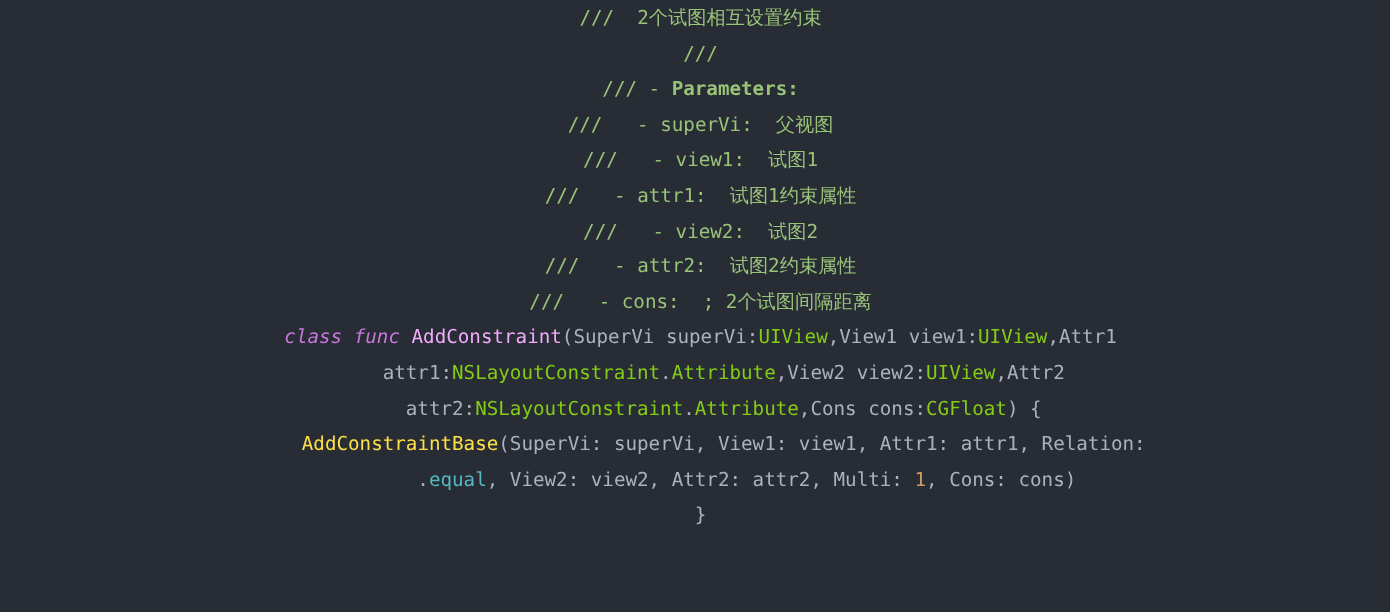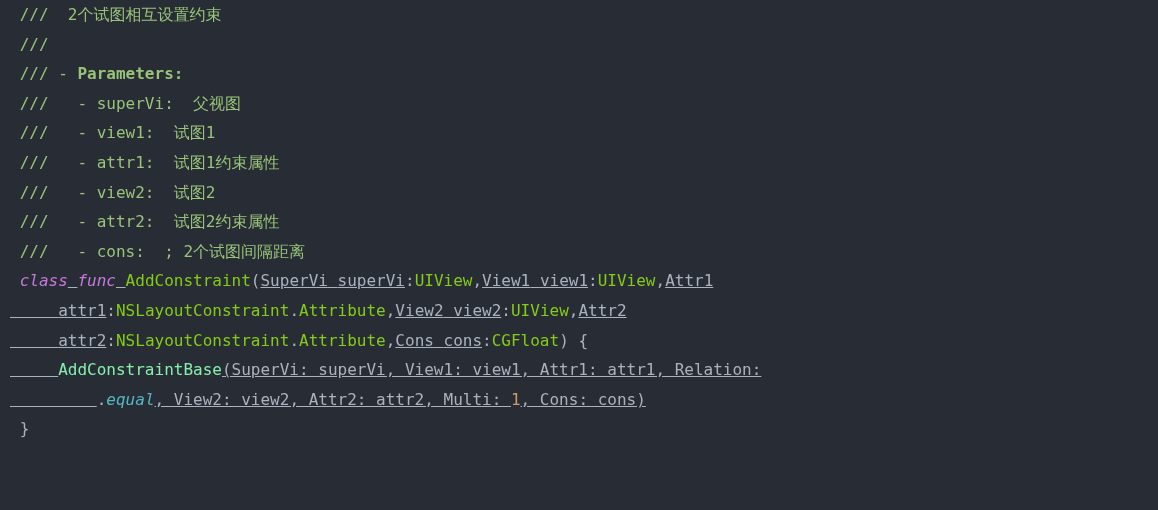--- a/index.html
+++ b/index.html
@@ -16,27 +16,27 @@
       padding: 0;
       width: 1158px;
       height: 510px;
       overflow: hidden;
     }
     .code-container {
       white-space: pre;
       padding: 0 10px;
     }
     .keyword { color: #c678dd; font-style: italic; }
-    .funcname { color: #84cc16; margin-top: 44px; }
+    .funcname { color: #f0abfc; margin-top: 44px; }
     .type { color: #84cc16; }
-    .member { color: #56b6c2; font-style: italic; }
-    .plain { color: #abb2bf; text-decoration: underline; }
+    .member { color: #56b6c2; }
+    .plain { color: #abb2bf; }
     .number { color: #d19a66; }
-    .green-call { color: #86efac; }
+    .green-call { color: #fde047; }
     .doc-green { color: #98c379; }
     .punct { color: #abb2bf; }
     .brace { color: #abb2bf; }
-    .line { display: block; }
+    .line { display: block; text-align: center; }
   </style>
 </head>
 <body>
 
 <div class="code-container"><span class="line"><span class="doc-green"> ///  </span><span class="doc-green">2个试图相互设置约束</span></span><span class="line"><span class="doc-green"> ///</span></span><span class="line"><span class="doc-green"> /// - </span><span class="doc-green" style="font-weight:bold;">Parameters:</span></span><span class="line"><span class="doc-green"> ///   - </span><span class="doc-green">superVi:  </span><span class="doc-green">父视图</span></span><span class="line"><span class="doc-green"> ///   - </span><span class="doc-green">view1:  </span><span class="doc-green">试图1</span></span><span class="line"><span class="doc-green"> ///   - </span><span class="doc-green">attr1:  </span><span class="doc-green">试图1约束属性</span></span><span class="line"><span class="doc-green"> ///   - </span><span class="doc-green">view2:  </span><span class="doc-green">试图2</span></span><span class="line"><span class="doc-green"> ///   - </span><span class="doc-green">attr2:  </span><span class="doc-green">试图2约束属性</span></span><span class="line"><span class="doc-green"> ///   - </span><span class="doc-green">cons:  </span><span class="doc-green">; 2个试图间隔距离</span></span><span class="line"><span class="keyword"> class</span><span class="plain"> </span><span class="keyword">func</span><span class="plain"> </span><span class="funcname">AddConstraint</span><span class="punct">(</span><span class="plain">SuperVi</span><span class="plain"> </span><span class="plain">superVi</span><span class="punct">:</span><span class="type">UIView</span><span class="punct">,</span><span class="plain">View1</span><span class="plain"> </span><span class="plain">view1</span><span class="punct">:</span><span class="type">UIView</span><span class="punct">,</span><span class="plain">Attr1</span></span><span class="line"><span class="plain">     </span><span class="plain">attr1</span><span class="punct">:</span><span class="type">NSLayoutConstraint</span><span class="punct">.</span><span class="type">Attribute</span><span class="punct">,</span><span class="plain">View2</span><span class="plain"> </span><span class="plain">view2</span><span class="punct">:</span><span class="type">UIView</span><span class="punct">,</span><span class="plain">Attr2</span></span><span class="line"><span class="plain">     </span><span class="plain">attr2</span><span class="punct">:</span><span class="type">NSLayoutConstraint</span><span class="punct">.</span><span class="type">Attribute</span><span class="punct">,</span><span class="plain">Cons</span><span class="plain"> </span><span class="plain">cons</span><span class="punct">:</span><span class="type">CGFloat</span><span class="brace">) {</span></span><span class="line"><span class="plain">     </span><span class="green-call">AddConstraintBase</span><span class="plain">(SuperVi: superVi, View1: view1, Attr1: attr1, Relation:</span></span><span class="line"><span class="plain">         </span><span class="punct">.</span><span class="member">equal</span><span class="plain">, View2: view2, Attr2: attr2, Multi: </span><span class="number">1</span><span class="plain">, Cons: cons)</span></span><span class="line"><span class="brace"> }</span></span></div>
 
 </body></html>

